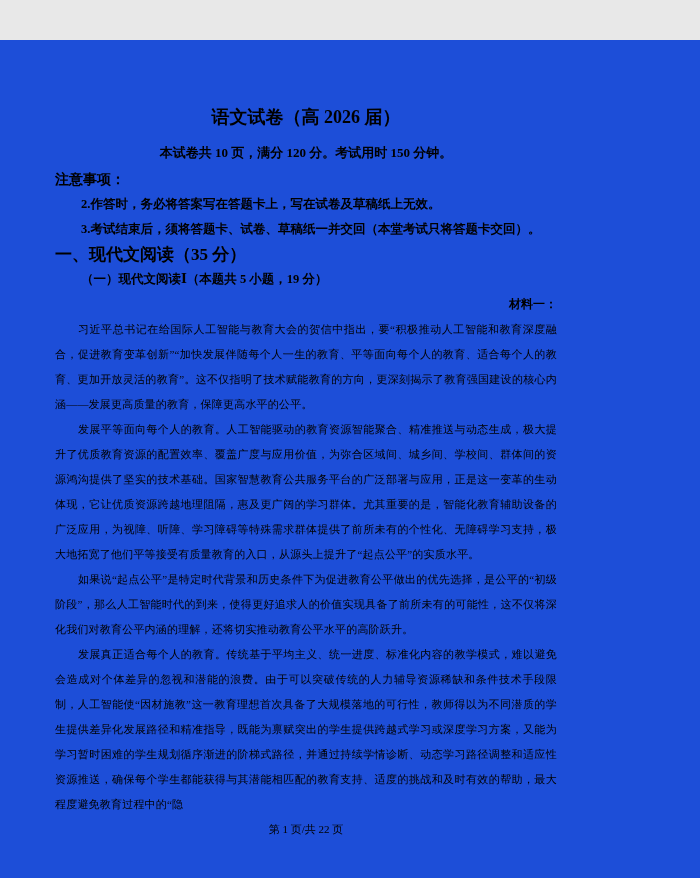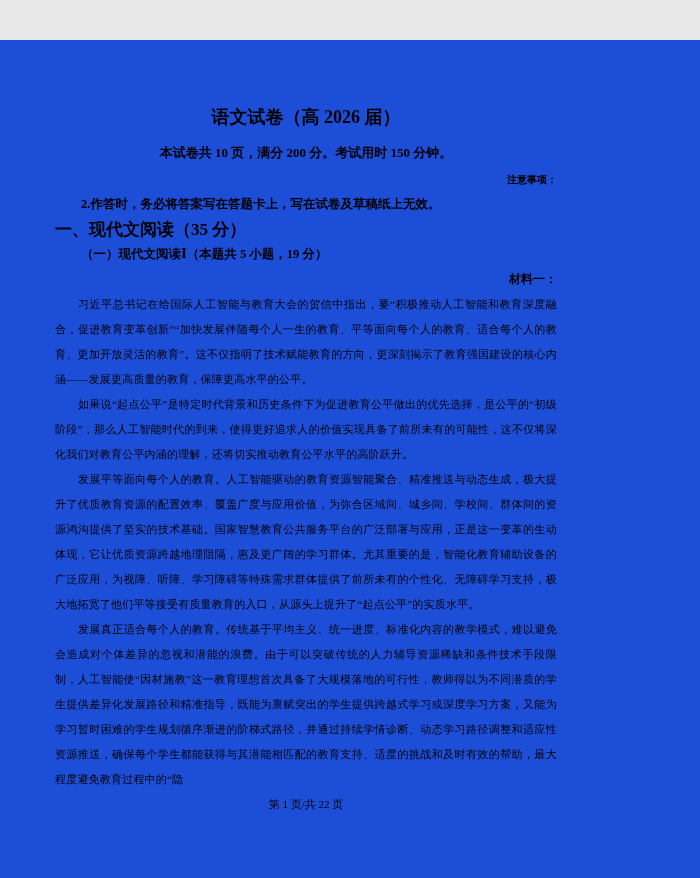--- a/index.html
+++ b/index.html
@@ -18,21 +18,21 @@
     font-size:18px; font-weight:bold;
     text-align:center; line-height:26px;
   }
   .info {
     margin-top:10px;
     font-size:13px; font-weight:bold;
     text-align:center; line-height:25px;
   }
   .notice-heading {
     margin-top:2px;
-    font-size:10px; font-weight:bold; line-height:25px;text-align:right;
+    font-size:14px; font-weight:bold; line-height:25px;
   }
   .notice-item {
     padding-left:26px;
     font-size:12.5px; font-weight:bold; line-height:25px;
   }
   .sec-heading { font-size:17px; font-weight:bold; line-height:25px; }
   .subsec { padding-left:26px; font-size:12.5px; font-weight:bold; line-height:25px; }
   .instruction { padding-left:8px; font-size:11.5px; line-height:25px; }
   .material { padding-left:10px; font-size:12px; font-weight:bold; line-height:25px;text-align:right; }
   .para {
@@ -48,30 +48,31 @@
   }
 </style>
 </head>
 <body>
 
 <div class="page">
   <div class="content">
 
     <div class="title">语文试卷（高 2026 届）</div>
 
-    <div class="info">本试卷共 10 页，满分 200 分。考试用时 150 分钟。</div>
+    <div class="info">本试卷共 10 页，满分 120 分。考试用时 150 分钟。</div>
 
     <div class="notice-heading">注意事项：</div>
     <div class="notice-item">2.作答时，务必将答案写在答题卡上，写在试卷及草稿纸上无效。</div>
+    <div class="notice-item">3.考试结束后，须将答题卡、试卷、草稿纸一并交回（本堂考试只将答题卡交回）。</div>
 
     <div class="sec-heading">一、现代文阅读（35 分）</div>
     <div class="subsec">（一）现代文阅读Ⅰ（本题共 5 小题，19 分）</div>
     <div class="material">材料一：</div>
 
     <p class="para">习近平总书记在给国际人工智能与教育大会的贺信中指出，要“积极推动人工智能和教育深度融合，促进教育变革创新”“加快发展伴随每个人一生的教育、平等面向每个人的教育、适合每个人的教育、更加开放灵活的教育”。这不仅指明了技术赋能教育的方向，更深刻揭示了教育强国建设的核心内涵——发展更高质量的教育，保障更高水平的公平。</p>
+    <p class="para">发展平等面向每个人的教育。人工智能驱动的教育资源智能聚合、精准推送与动态生成，极大提升了优质教育资源的配置效率、覆盖广度与应用价值，为弥合区域间、城乡间、学校间、群体间的资源鸿沟提供了坚实的技术基础。国家智慧教育公共服务平台的广泛部署与应用，正是这一变革的生动体现，它让优质资源跨越地理阻隔，惠及更广阔的学习群体。尤其重要的是，智能化教育辅助设备的广泛应用，为视障、听障、学习障碍等特殊需求群体提供了前所未有的个性化、无障碍学习支持，极大地拓宽了他们平等接受有质量教育的入口，从源头上提升了“起点公平”的实质水平。</p>
     <p class="para">如果说“起点公平”是特定时代背景和历史条件下为促进教育公平做出的优先选择，是公平的“初级阶段”，那么人工智能时代的到来，使得更好追求人的价值实现具备了前所未有的可能性，这不仅将深化我们对教育公平内涵的理解，还将切实推动教育公平水平的高阶跃升。</p>
-    <p class="para">发展平等面向每个人的教育。人工智能驱动的教育资源智能聚合、精准推送与动态生成，极大提升了优质教育资源的配置效率、覆盖广度与应用价值，为弥合区域间、城乡间、学校间、群体间的资源鸿沟提供了坚实的技术基础。国家智慧教育公共服务平台的广泛部署与应用，正是这一变革的生动体现，它让优质资源跨越地理阻隔，惠及更广阔的学习群体。尤其重要的是，智能化教育辅助设备的广泛应用，为视障、听障、学习障碍等特殊需求群体提供了前所未有的个性化、无障碍学习支持，极大地拓宽了他们平等接受有质量教育的入口，从源头上提升了“起点公平”的实质水平。</p>
     <p class="para">发展真正适合每个人的教育。传统基于平均主义、统一进度、标准化内容的教学模式，难以避免会造成对个体差异的忽视和潜能的浪费。由于可以突破传统的人力辅导资源稀缺和条件技术手段限制，人工智能使“因材施教”这一教育理想首次具备了大规模落地的可行性，教师得以为不同潜质的学生提供差异化发展路径和精准指导，既能为禀赋突出的学生提供跨越式学习或深度学习方案，又能为学习暂时困难的学生规划循序渐进的阶梯式路径，并通过持续学情诊断、动态学习路径调整和适应性资源推送，确保每个学生都能获得与其潜能相匹配的教育支持、适度的挑战和及时有效的帮助，最大程度避免教育过程中的“隐</p>
 
     <div class="footer">第 1 页/共 22 页</div>
 
   </div>
 </div>
 
 </body></html>

